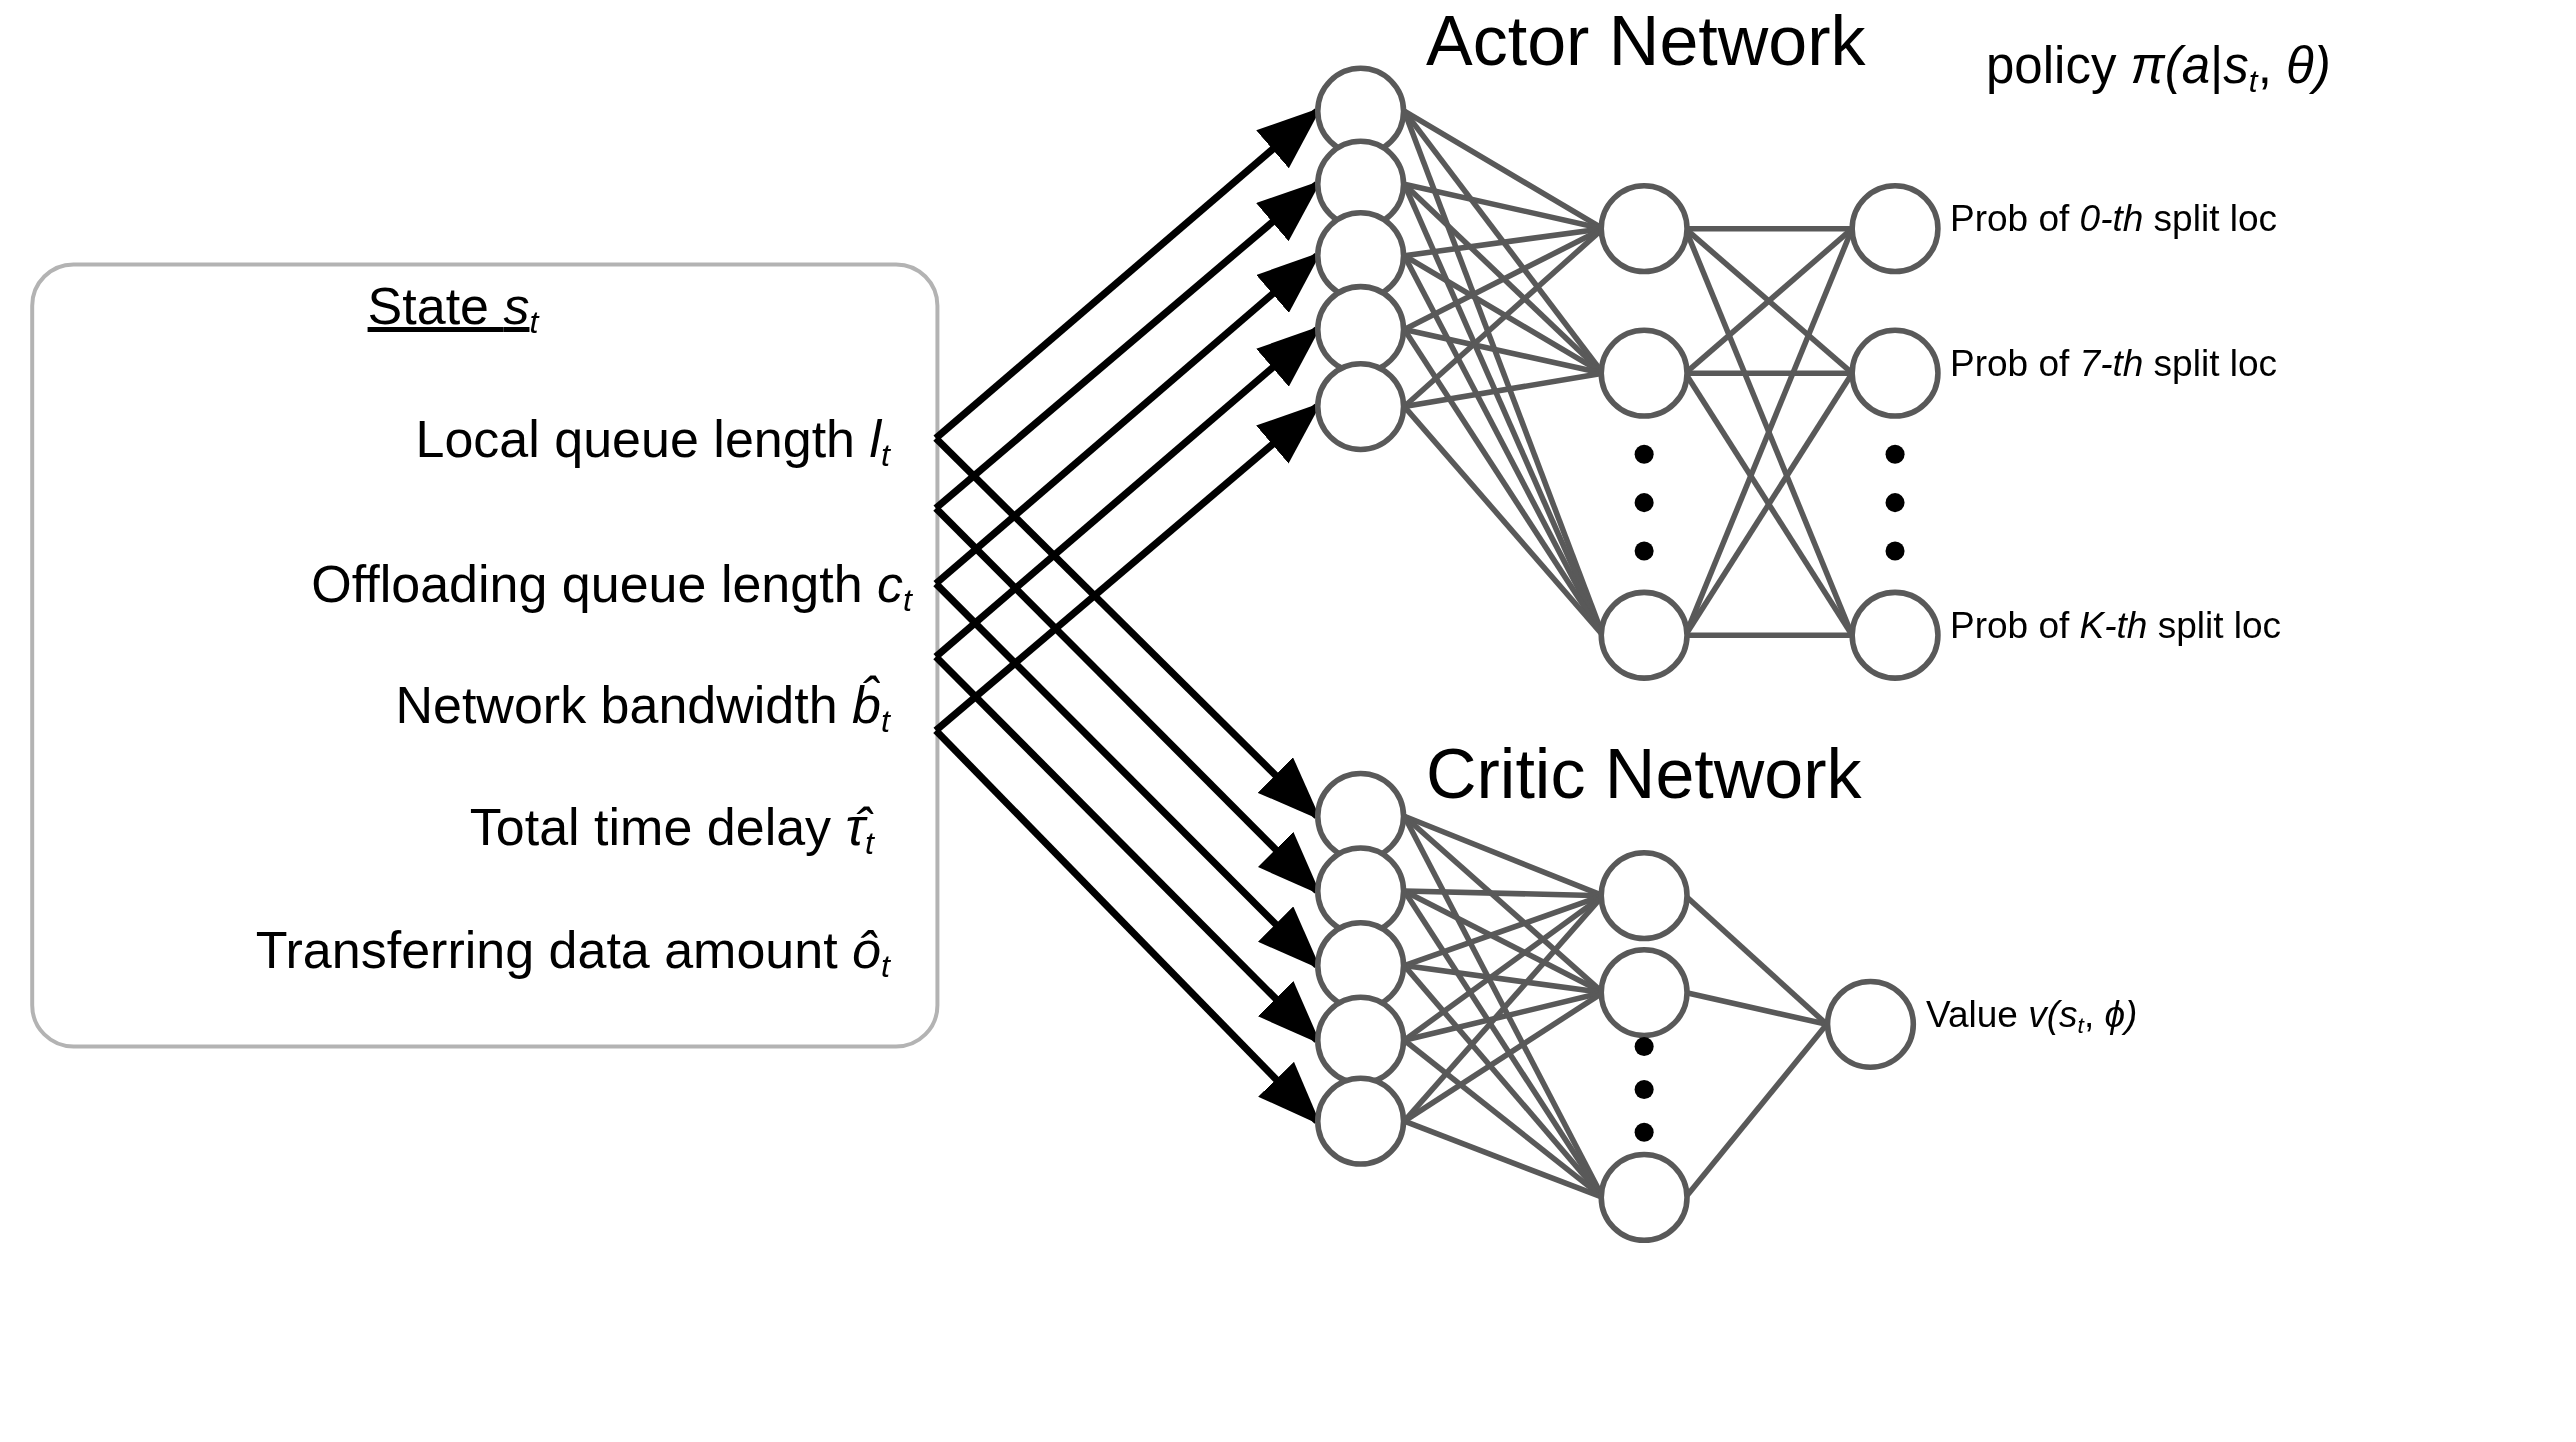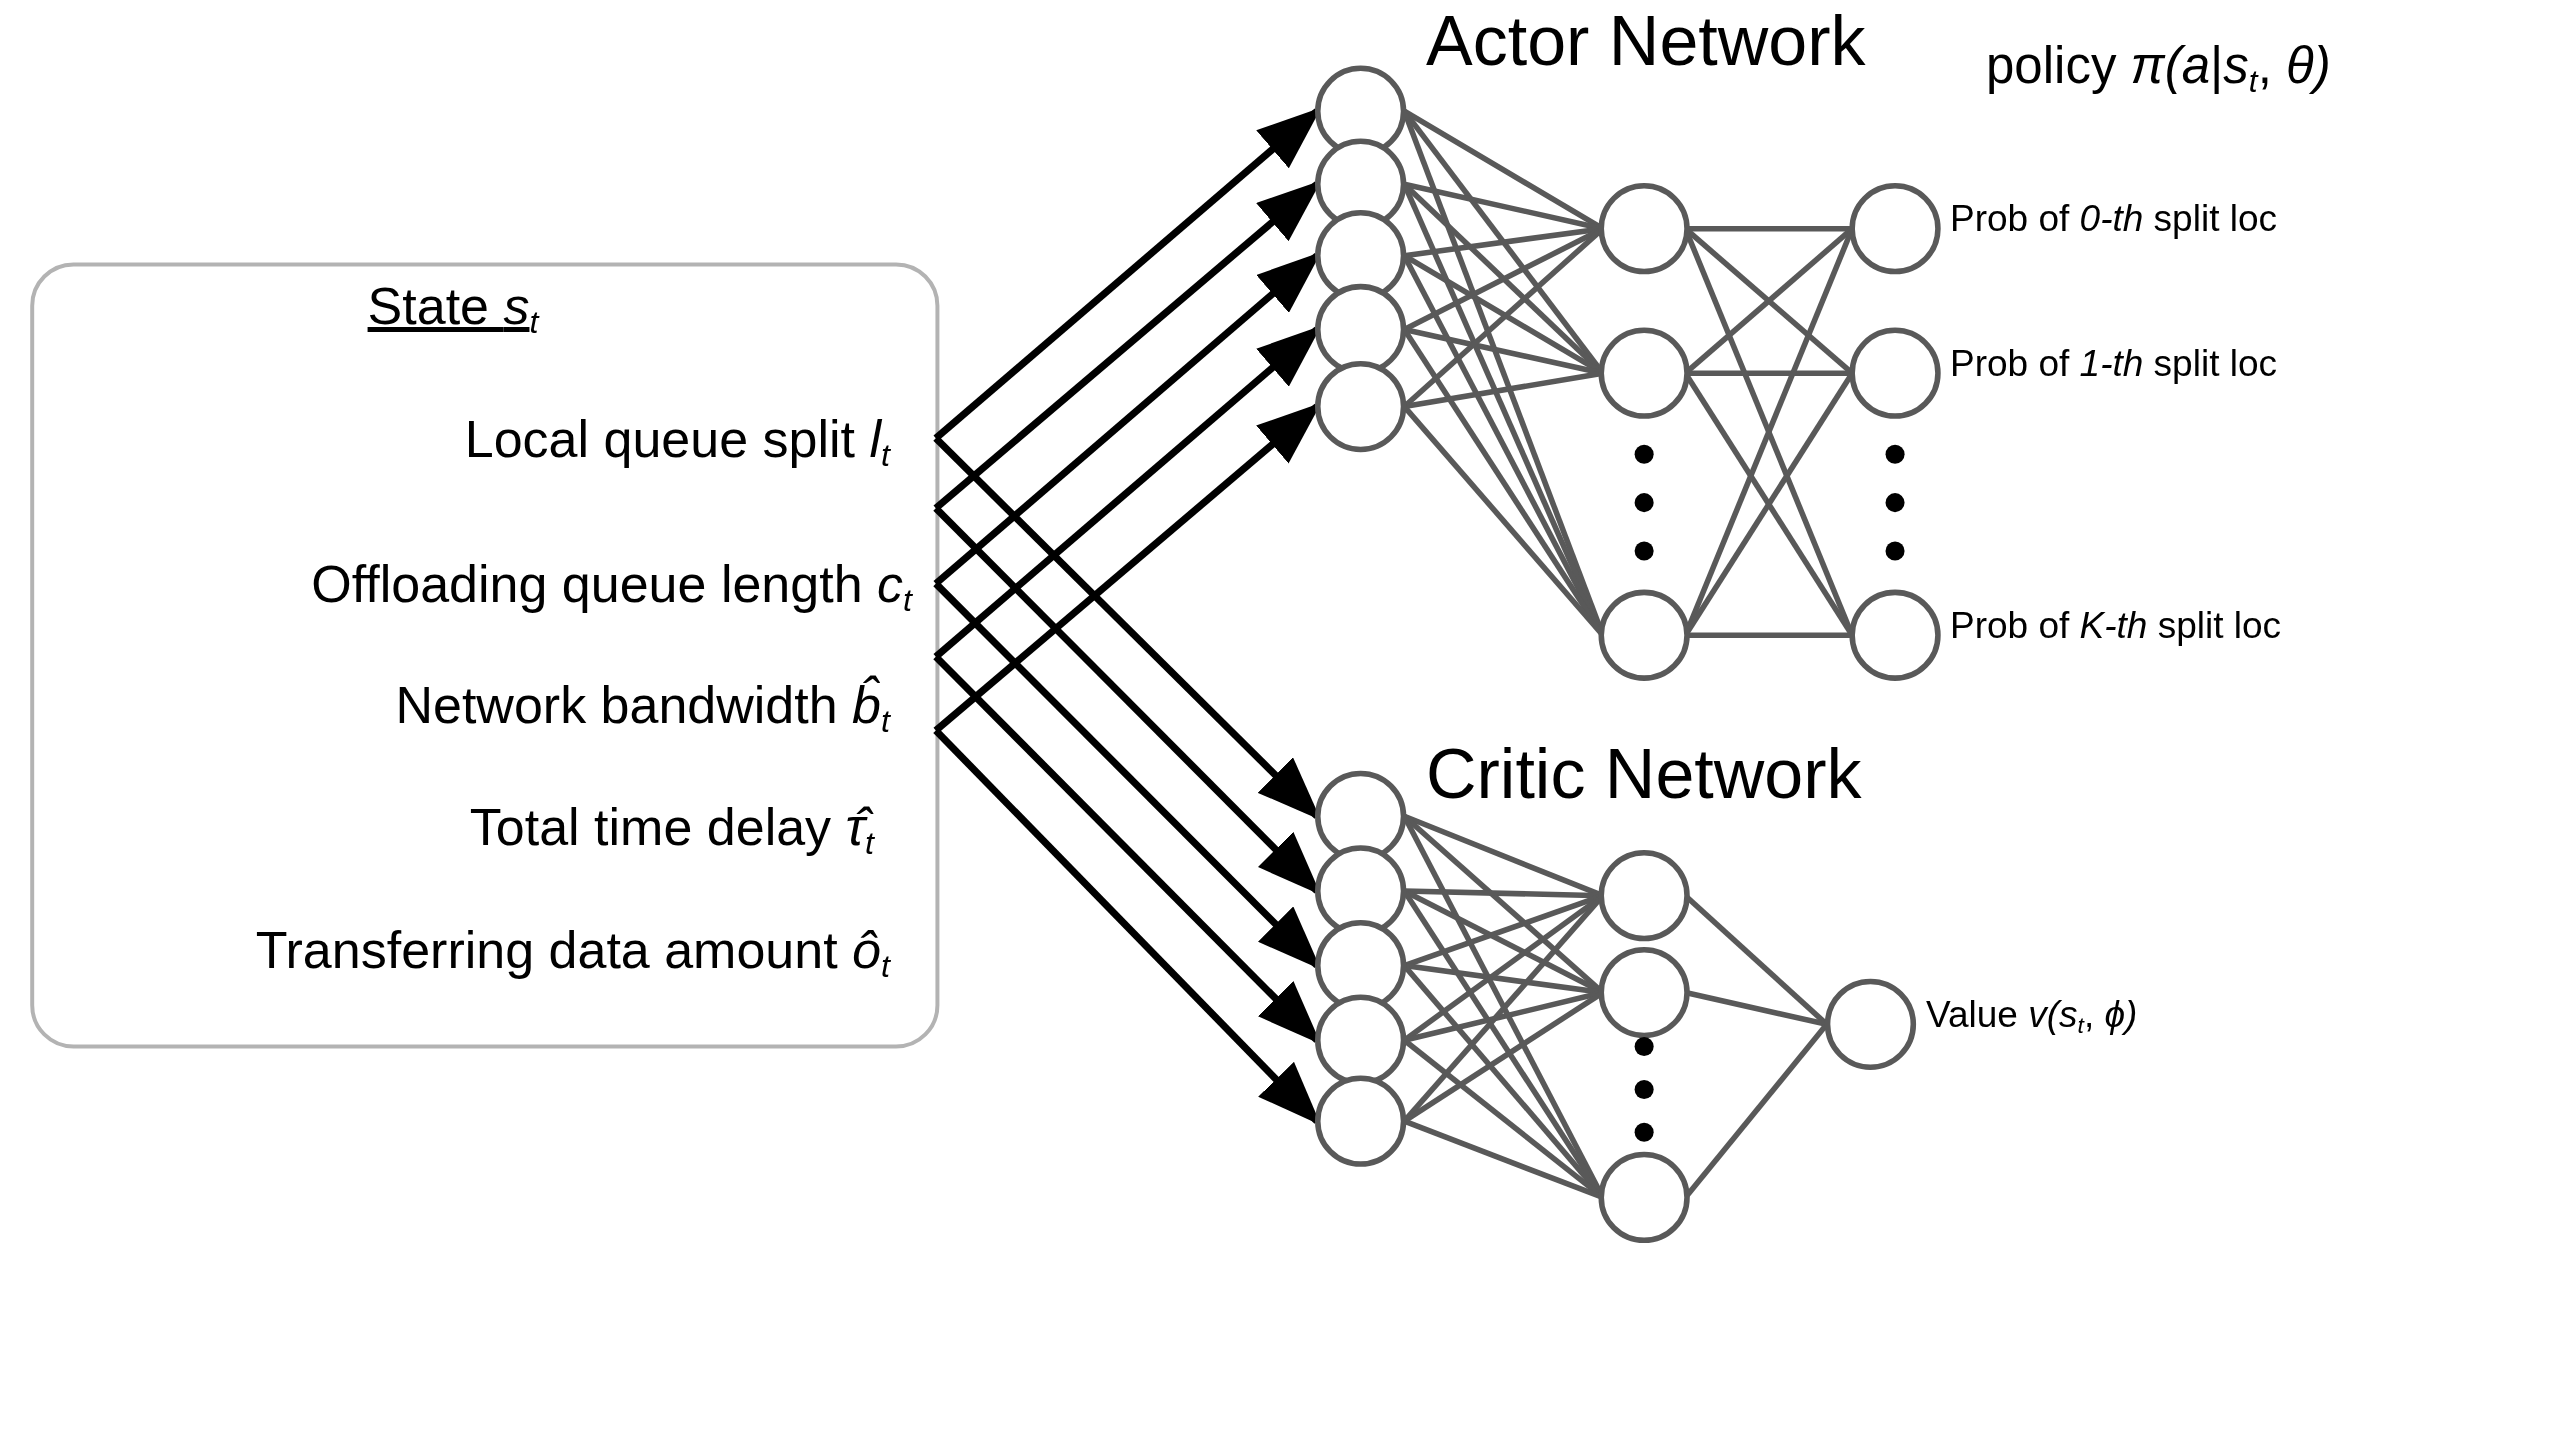--- a/index.html
+++ b/index.html
@@ -62,21 +62,21 @@
   <svg class="layer" viewBox="0 0 3243 1816">
     <rect x="40" y="333" width="1140" height="985" rx="52" ry="52" fill="#ffffff" stroke="#b3b3b3" stroke-width="5"></rect>
   </svg>
 
   <div class="txt state-title" style="left:32px; top:280px; width:842px;">
     <span>State</span>
     <span class="mi">s</span><span class="sub">t</span>
   </div>
 
   <div class="txt state-label" style="left:32px; top:413px; width:858px;">
-    <span>Local queue split</span>
+    <span>Local queue length</span>
     <span class="mi">l</span><span class="sub">t</span>
   </div>
 
   <div class="txt state-label" style="left:32px; top:558px; width:858px;padding-left:22px;">
     <span>Offloading queue length</span>
     <span class="mi">c</span><span class="sub">t</span>
   </div>
 
   <div class="txt state-label" style="left:32px; top:679px; width:858px;">
     <span>Network bandwidth</span>
@@ -233,21 +233,21 @@
 
   <div class="txt policy-label" style="left:1986px; top:40px;">
     <span>policy </span><span class="mi">π(</span><span class="mi">a</span><span>|</span><span class="mi">s</span><span class="sub">t</span><span>, </span><span class="mi">θ</span><span class="mi">)</span>
   </div>
 
   <div class="txt out-label" style="left:1950px; top:200px;">
     <span>Prob of </span><span class="mi">0-th</span><span> split loc</span>
   </div>
 
   <div class="txt out-label" style="left:1950px; top:345px;">
-    <span>Prob of </span><span class="mi">1-th</span><span> split loc</span>
+    <span>Prob of </span><span class="mi">7-th</span><span> split loc</span>
   </div>
 
   <div class="txt out-label" style="left:1950px; top:607px;">
     <span>Prob of </span><span class="mi">K-th</span><span> split loc</span>
   </div>
 
   <div class="txt out-label" style="left:1926px; top:996px;">
     <span>Value </span><span class="mi">v</span><span class="mi">(</span><span class="mi">s</span><span class="sub">t</span><span>, </span><span class="mi">ϕ</span><span class="mi">)</span>
   </div>
 

